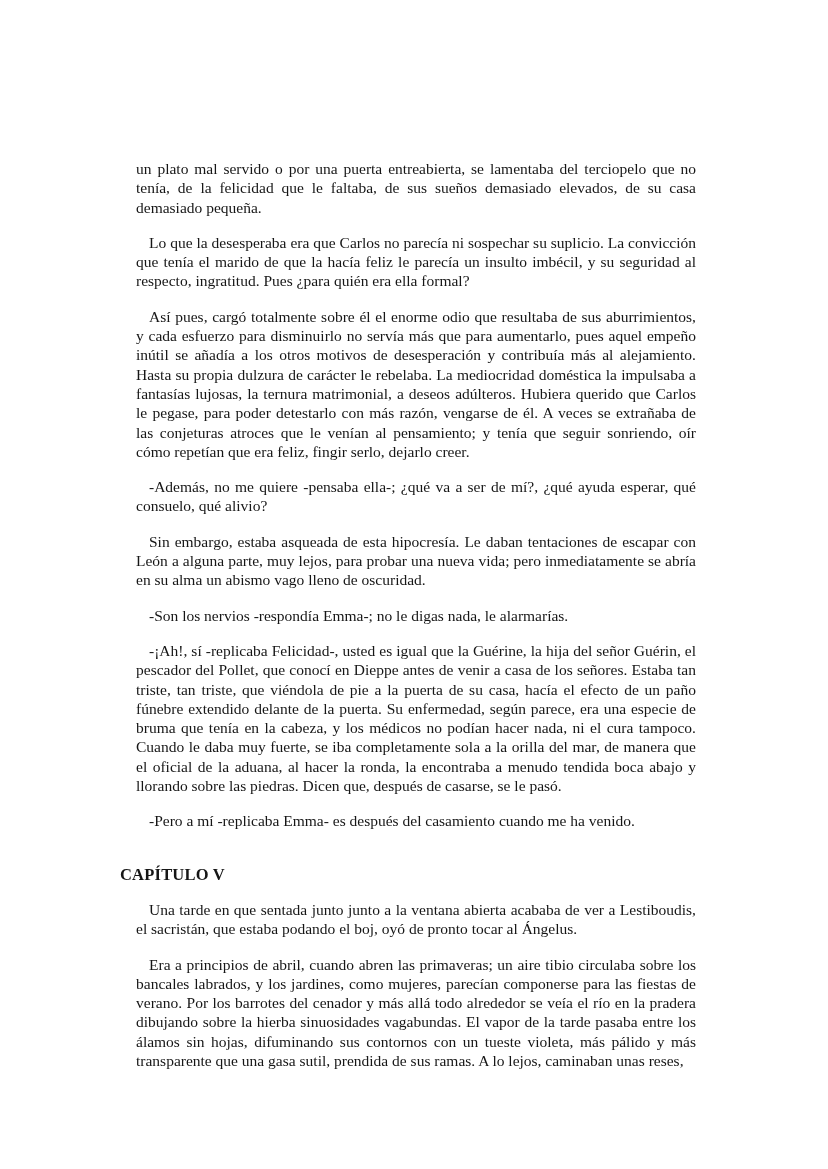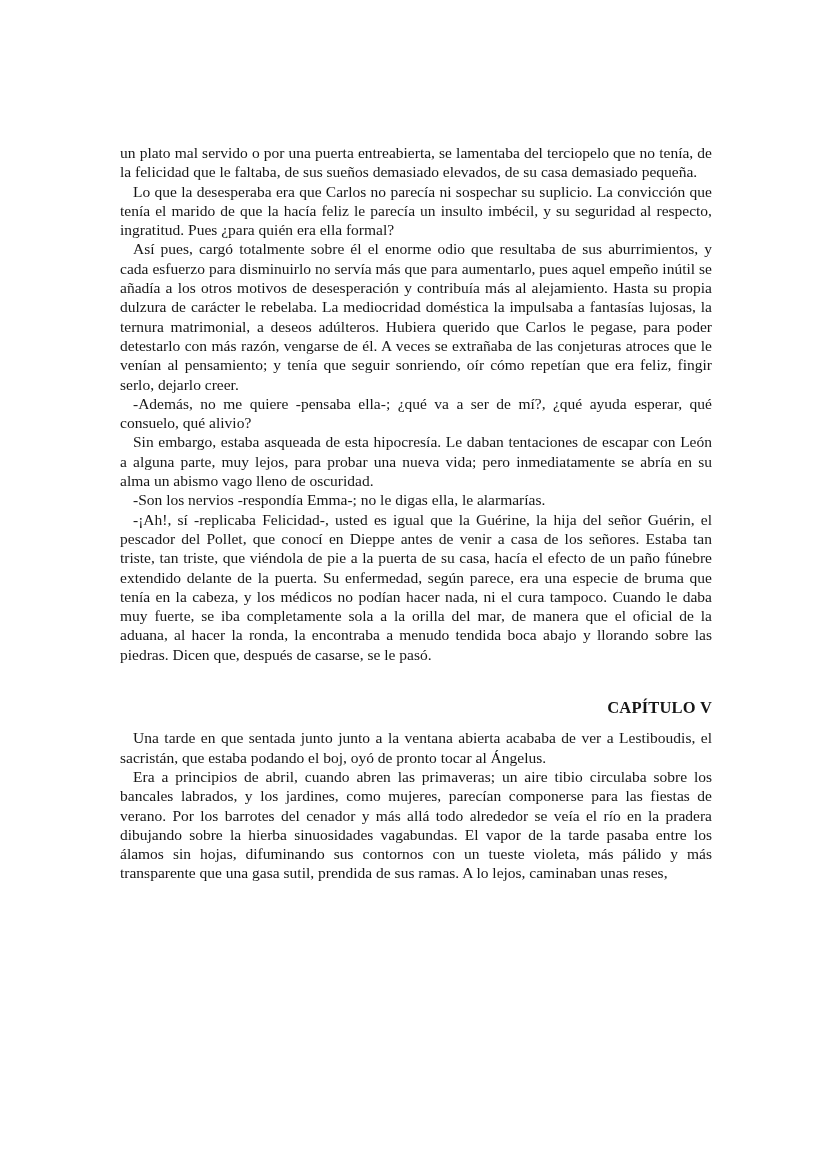--- a/index.html
+++ b/index.html
@@ -19,33 +19,33 @@
     position: absolute;
     left: 120px;
     top: 143px;
     width: 592px;
     color: #161616;
     font-size: 15.5px;
     line-height: 19.3px;
     text-align: justify;
   }
   .text-block p {
-    margin: 0;
+    margin: 16px;
     padding: 0;
     text-indent: 13px;
   }
   .text-block p.no-indent {
     text-indent: 0;
   }
   .chapter-heading {
     display: block;
     margin: 34px 0 11px 0;
     font-size: 16.5px;
     font-weight: bold;
-    text-align: right;
+    text-align: left;
     text-indent: 0;
     letter-spacing: 0.2px;
   }
   .italic {
   }
 </style>
 </head>
 <body>
 
 <div class="page">
@@ -57,24 +57,25 @@
 
 
     <p>Así pues, cargó totalmente sobre él el enorme odio que resultaba de sus aburrimientos, y cada esfuerzo para disminuirlo no servía más que para aumentarlo, pues aquel empeño inútil se añadía a los otros motivos de desesperación y contribuía más al alejamiento. Hasta su propia dulzura de carácter le rebelaba. La mediocridad doméstica la impulsaba a fantasías lujosas, la ternura matrimonial, a deseos adúlteros. Hubiera querido que Carlos le pegase, para poder detestarlo con más razón, vengarse de él. A veces se extrañaba de las conjeturas atroces que le venían al pensamiento; y tenía que seguir sonriendo, oír cómo repetían que era feliz, fingir serlo, dejarlo creer.</p>
 
     <p>-Además, no me quiere -pensaba ella-; ¿qué va a ser de mí?, ¿qué ayuda esperar, qué consuelo, qué alivio?</p>
 
     <p>Sin embargo, estaba asqueada de esta hipocresía. Le daban tentaciones de escapar con León a alguna parte, muy lejos, para probar una nueva vida; pero inmediatamente se abría en su alma un abismo vago lleno de oscuridad.</p>
 
 
 
-    <p>-Son los nervios -respondía Emma-; no le digas ella, le alarmarías.</p>
+    <p>-Son los nervios -respondía Emma-; no le digas nada, le alarmarías.</p>
 
     <p>-¡Ah!, sí -replicaba Felicidad-, usted es igual que la Guérine, la hija del señor Guérin, el pescador del Pollet, que conocí en Dieppe antes de venir a casa de los señores. Estaba tan triste, tan triste, que viéndola de pie a la puerta de su casa, hacía el efecto de un paño fúnebre extendido delante de la puerta. Su enfermedad, según parece, era una especie de bruma que tenía en la cabeza, y los médicos no podían hacer nada, ni el cura tampoco. Cuando le daba muy fuerte, se iba completamente sola a la orilla del mar, de manera que el oficial de la aduana, al hacer la ronda, la encontraba a menudo tendida boca abajo y llorando sobre las piedras. Dicen que, después de casarse, se le pasó.</p>
 
+    <p>-Pero a mí -replicaba Emma- es después del casamiento cuando me ha venido.</p>
 
     <h2 class="chapter-heading">CAPÍTULO V</h2>
 
     <p>
       <span>Una tarde en que sentada junto junto a la ventana abierta acababa de ver a Lestiboudis, el sacristán, que estaba podando el boj, oyó de pronto tocar al </span><span class="italic">Ángelus</span><span>.</span>
     </p>
 
     <p>Era a principios de abril, cuando abren las primaveras; un aire tibio circulaba sobre los bancales labrados, y los jardines, como mujeres, parecían componerse para las fiestas de verano. Por los barrotes del cenador y más allá todo alrededor se veía el río en la pradera dibujando sobre la hierba sinuosidades vagabundas. El vapor de la tarde pasaba entre los álamos sin hojas, difuminando sus contornos con un tueste violeta, más pálido y más transparente que una gasa sutil, prendida de sus ramas. A lo lejos, caminaban unas reses,</p>
 
   </div>

